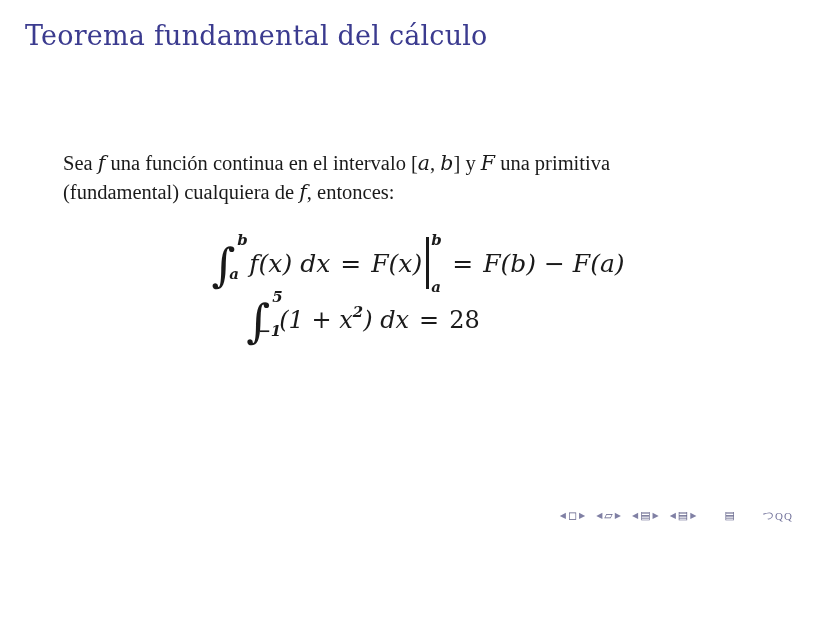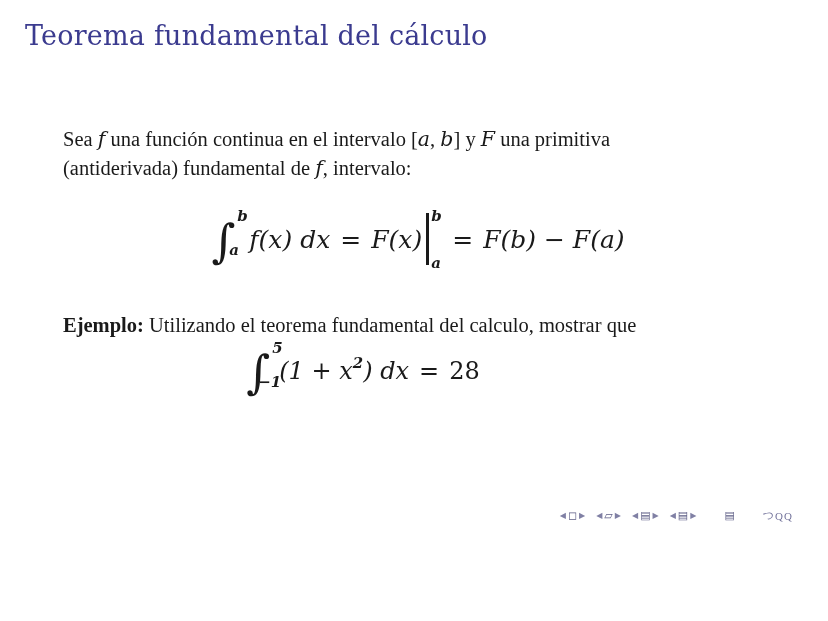--- a/index.html
+++ b/index.html
@@ -27,21 +27,21 @@
     top: 20px;
     font-size: 27px;
     color: #3b3b8f;
     font-family: "DejaVu Serif", serif;
     font-weight: normal;
     letter-spacing: 0.2px;
   }
   .body-block {
     position: absolute;
     left: 63px;
-    top: 125px;
+    top: 149px;
     width: 710px;
   }
   .para {
     font-size: 20.5px;
     line-height: 1.42;
     text-align: left;
     color: #1a1a1a;
   }
   .math-it {
     font-style: italic;
@@ -197,32 +197,29 @@
 
 <div class="slide">
 
   <div class="slide-title">Teorema fundamental del cálculo</div>
 
   <div class="body-block">
 
     <div class="para">
       <span>Sea </span><span class="math-it">f</span><span> una función continua en el intervalo [</span><span class="math-it">a</span><span>, </span><span class="math-it">b</span><span>] y </span><span class="math-it">F</span><span> una primitiva</span>
       <br>
-      <span>(antiderivada) fundamental de </span><span class="math-it">f</span><span>, intervalo:</span>
+      <span>(fundamental) cualquiera de </span><span class="math-it">f</span><span>, entonces:</span>
     </div>
 
     <div class="eqn-wrap">
       <span class="eqn">
         <span class="intsym">∫</span><span class="intlim"><span class="lim-up">b</span><span class="lim-dn">a</span></span><span class="eq-part math-it" style="margin-left:14px;">f(x) dx</span><span class="eq-part" style="margin:0 10px;">=</span><span class="eq-part math-it">F(x)</span><span class="evalbar"><span class="bar"></span><span class="up">b</span><span class="dn">a</span></span><span class="eq-part" style="margin:0 10px 0 14px;">=</span><span class="eq-part math-it">F(b) − F(a)</span>
       </span>
     </div>
 
-    <div class="example-block">
-      <span class="ex-label">Ejemplo:</span><span> Utilizando el teorema fundamental del calculo, mostrar que</span>
-    </div>
 
     <div class="eqn2-wrap">
       <span class="eqn2">
         <span class="intsym">∫</span><span class="intlim"><span class="lim-up">5</span><span class="lim-dn" style="left:-12px;">−1</span></span><span class="eq-part" style="margin-left:9px; font-style:italic;">(1 + x</span><span class="sup2">2</span><span class="eq-part" style="font-style:italic;">) dx</span><span class="eq-part" style="margin:0 10px;">=</span><span class="eq-part">28</span>
       </span>
     </div>
 
   </div>
 
   <div class="nav-bar">

